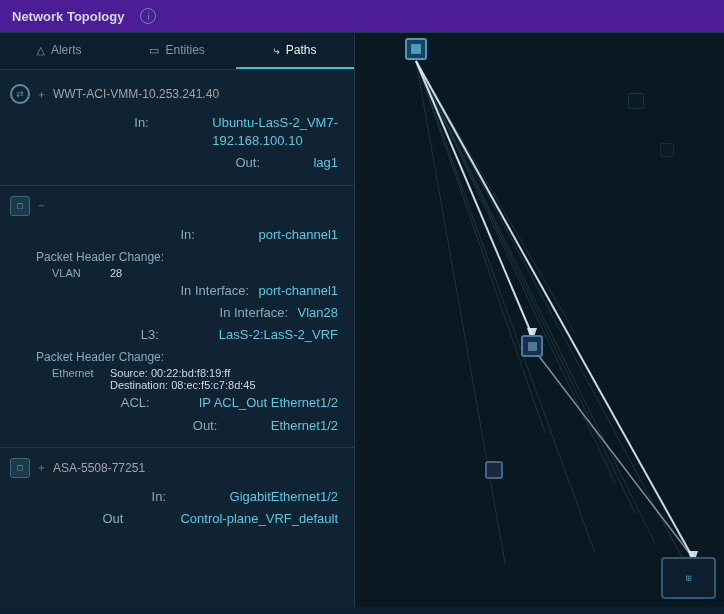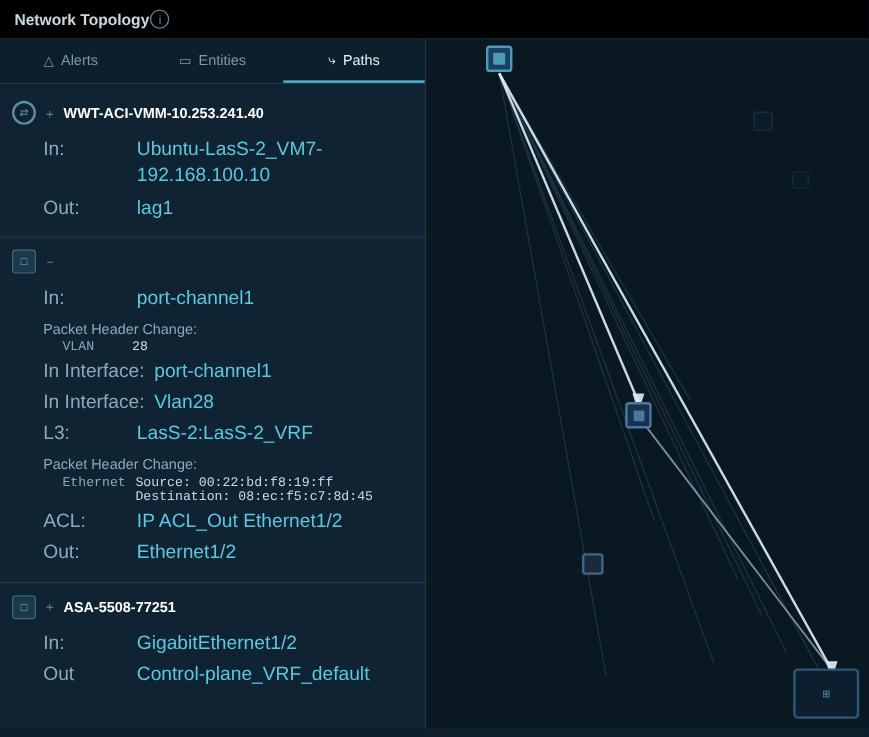--- a/index.html
+++ b/index.html
@@ -8,25 +8,25 @@
       background: #0d1f2d;
       color: #cdd9e0;
       width: 724px;
       height: 614px;
       overflow: hidden;
       position: relative;
     }
 
     
     .header {
-      background: #000000;
+      background: #4c1d95;
       padding: 8px 12px;
       display: flex;
       align-items: center;
-      gap: 1px;
+      gap: 16px;
       border-bottom: 1px solid #1e3a4a;
     }
     .header-title {
       font-size: 13px;
       font-weight: 600;
       color: #cdd9e0;
     }
     .info-icon {
       width: 16px;
       height: 16px;
@@ -143,34 +143,35 @@
       font-size: 9px;
       color: #5a8fa0;
       flex-shrink: 0;
     }
     .expand-icon {
       font-size: 11px;
       color: #5a8fa0;
     }
     .node-name {
       font-size: 12px;
-      color: #ffffff;
-      font-weight: 700;
+      color: #a3a3a3;
+      font-weight: 400;
     }
 
     
     .detail-section {
       padding: 4px 16px 4px 36px;
     }
     .detail-row {
       display: flex;
       gap: 8px;
       padding: 2px 0;
-      font-size: 16px;
+      font-size: 13px;
       line-height: 1.4;
+      justify-content: flex-end;
     }
     .detail-label {
       color: #8aaabb;
       white-space: nowrap;
       min-width: 70px;
     }
     .detail-value {
       color: #5ac8e0;
     }
 
@@ -189,21 +190,20 @@
     .packet-key {
       color: #8aaabb;
       min-width: 50px;
     }
     .packet-value {
       color: #cdd9e0;
     }
 
     .sub-detail {
       padding-left: 16px;
-      font-family: Liberation Mono, monospace;
     }
 
     
     .section-divider {
       height: 1px;
       background: #1e3a4a;
       margin: 6px 0;
     }
 
     

